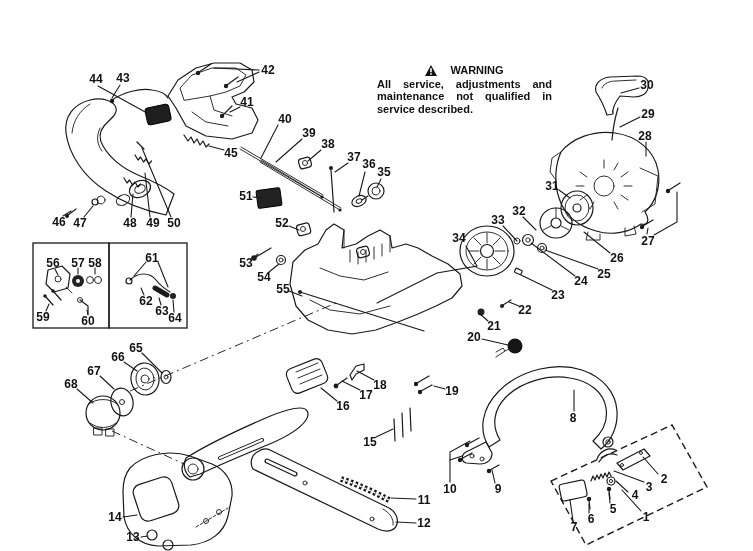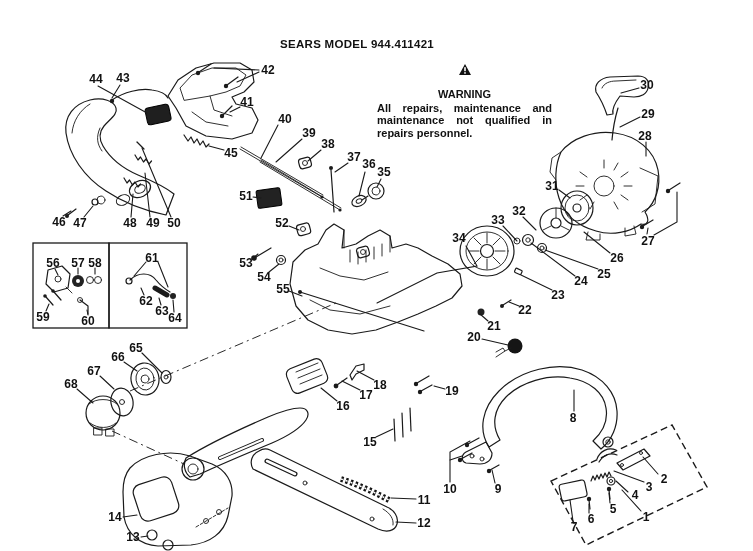--- a/index.html
+++ b/index.html
@@ -8,21 +8,21 @@
   #art{position:absolute;left:0;top:0;}
   .ln{fill:none;stroke:#1a1a1a;stroke-width:1.2;stroke-linejoin:round;stroke-linecap:round;}
   .thin{stroke-width:0.9;}
   .dash{fill:none;stroke:#2a2a2a;stroke-width:1;stroke-dasharray:9 4 2 4;}
   .leader{fill:none;stroke:#1a1a1a;stroke-width:1.1;stroke-linecap:round;}
   .callout{font:700 12px "Liberation Sans",sans-serif;fill:#111;text-anchor:middle;}
   #title{position:absolute;left:280px;top:38px;font:700 11.5px "Liberation Sans",sans-serif;
          color:#111;letter-spacing:.3px;white-space:nowrap;}
   #warning{position:absolute;left:377px;top:64px;width:175px;color:#111;}
   #warning .head{display:flex;align-items:center;justify-content:center;gap:13px;
-                 font:700 11px "Liberation Sans",sans-serif;margin-bottom:2px;flex-direction:column;}
+                 font:700 11px "Liberation Sans",sans-serif;margin-bottom:2px;}
   #warning .wline{font:700 11px "Liberation Sans",sans-serif;line-height:12.4px;}
   #warning .just{text-align:justify;text-align-last:justify;}
   .tri{width:12px;height:11px;display:inline-block;}
 </style>
 </head>
 <body>
 
 <div id="stage">
 
   <svg id="art" width="753" height="551" viewBox="0 0 753 551">
@@ -384,31 +384,30 @@
         <text x="136" y="352" class="callout">65</text>
         <polyline points="124,362 137,371" class="leader"></polyline>
         <text x="118" y="361" class="callout">66</text>
         <polyline points="100,376 114,389" class="leader"></polyline>
         <text x="94" y="375" class="callout">67</text>
         <polyline points="77,389 93,403" class="leader"></polyline>
         <text x="71" y="388" class="callout">68</text>
       </g>
   </svg>
 
-  <div id="title">SEARS MODEL 944.411421</div>
 
   <div id="warning">
     <div class="head">
       <svg class="tri" viewBox="0 0 12 11">
         <polygon points="6,0 12,11 0,11" fill="#111"></polygon>
         <rect x="5.2" y="3.2" width="1.6" height="4" fill="#fff"></rect>
         <rect x="5.2" y="8.2" width="1.6" height="1.5" fill="#fff"></rect>
       </svg>
       <span>WARNING</span>
     </div>
     <div id="warning-lines">
-        <div class="wline just">All repairs, maintenance and</div>
+        <div class="wline just">All service, adjustments and</div>
         <div class="wline just">maintenance not qualified in</div>
-        <div class="wline">repairs personnel.</div>
+        <div class="wline">service described.</div>
       </div>
   </div>
 
 </div>
 
 </body></html>

